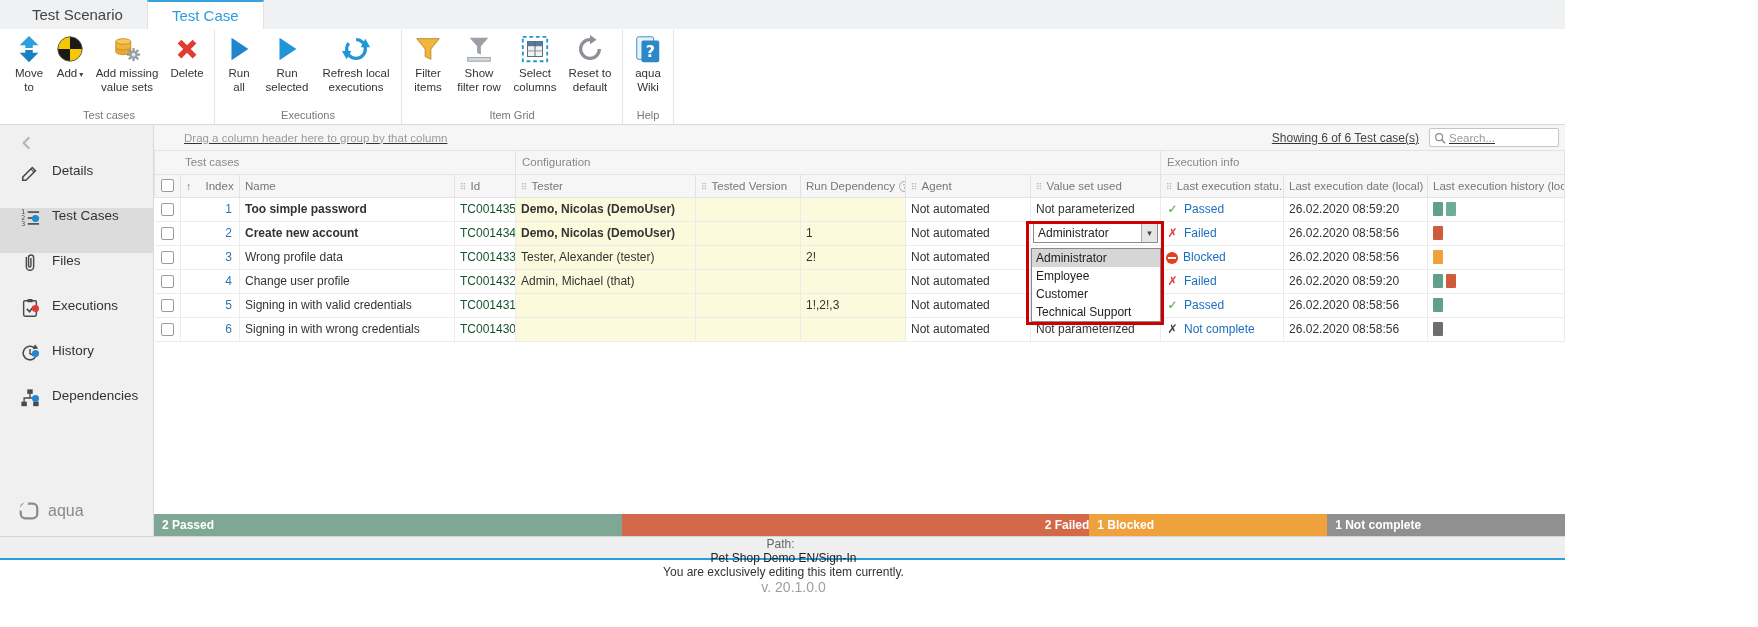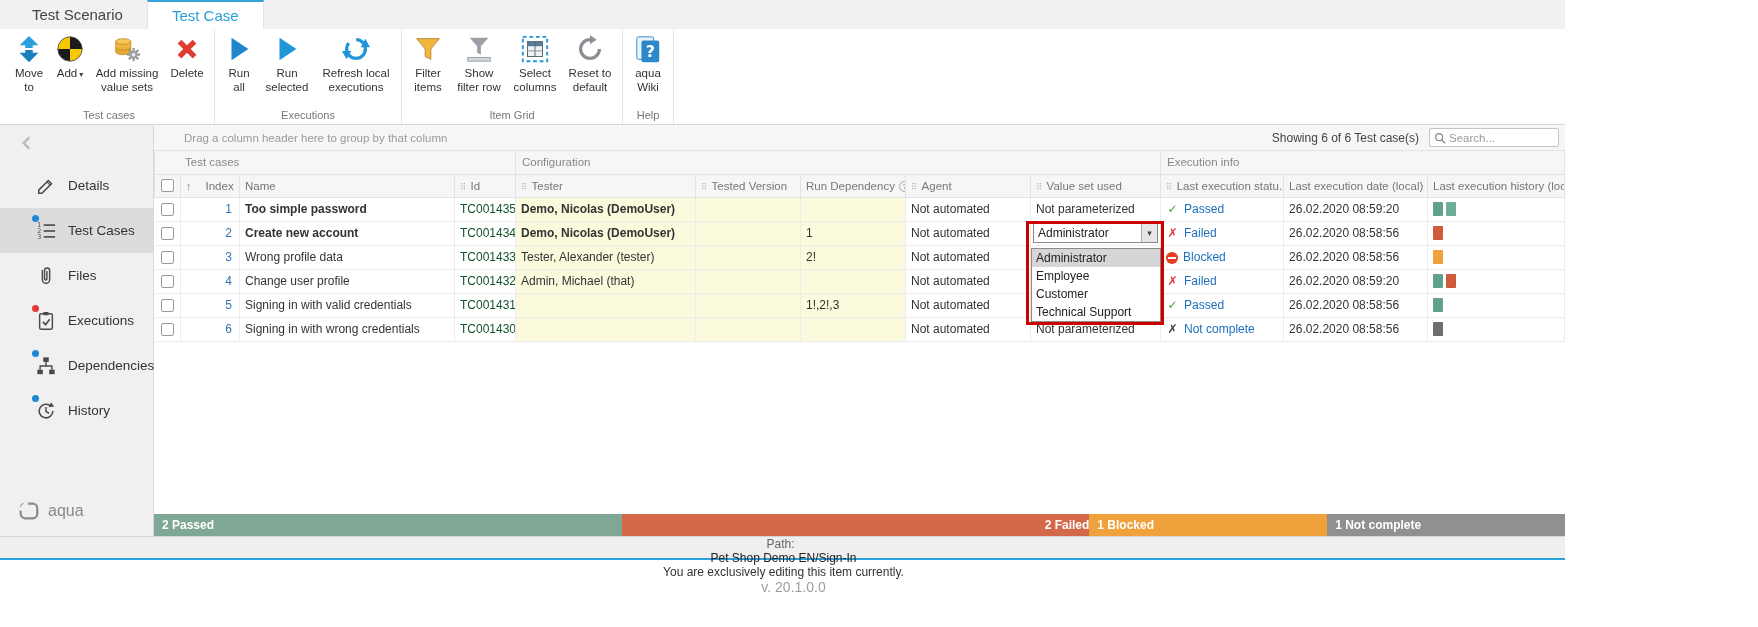--- a/index.html
+++ b/index.html
@@ -22,33 +22,33 @@
   .add-caret::after { content:"▾"; font-size:8px; color:#444; margin-left:2px; }
   .rgl { text-align:center; font-size:11px; color:#777; padding:2px 0 3px 0; }
 
   
   .main { display:flex; height:411px; }
 
   
   .sidebar { width:154px; background:#f0f0f0; border-right:1px solid #d9d9d9; position:relative; flex:none; }
   .collapse { position:absolute; top:9px; left:18px; width:18px; height:18px; cursor:pointer; }
   .nav { margin-top:38px; }
-  .nav-item { height:45px; display:flex; align-items:center; padding-left:36px; gap:12px; cursor:pointer; position:relative; font-size:13.5px; color:#333; }
+  .nav-item { height:45px; display:flex; align-items:flex-start; padding-left:20px; gap:12px; cursor:pointer; position:relative; font-size:13.5px; color:#333; }
   .nav-item.active { background:#dcdcdc; }
   .nicon { width:20px; height:20px; flex:none; }
   .nicon svg { width:20px; height:20px; display:block; }
   .dot { position:absolute; width:7px; height:7px; border-radius:50%; left:32px; top:7px; }
   .dot.blue { background:#1e88d2; }
   .dot.red { background:#e53935; }
   .logo { position:absolute; bottom:14px; left:18px; display:flex; align-items:center; gap:8px; color:#8a8a8a; font-size:16px; }
   .logo svg { width:22px; height:22px; }
 
   
   .gridwrap { flex:1; position:relative; background:#fff; overflow:hidden; }
-  .hintbar { height:26px; background:#f6f6f6; border-bottom:1px solid #e3e3e3; display:flex; align-items:center; padding:0 6px 0 30px; }
+  .hintbar { height:26px; background:#f6f6f6; border-bottom:1px solid #e3e3e3; display:flex; align-items:center; padding:0 6px 0 30px;text-decoration:underline; }
   .hint { color:#9a9a9a; font-size:11.5px; margin-right:auto; }
   .showing { color:#444; font-size:12px; margin-right:10px; }
   .search { width:130px; height:19px; background:#fff; border:1px solid #c5c5c5; border-radius:2px; display:flex; align-items:center; padding:0 4px; gap:3px; }
   .search input { border:none; outline:none; flex:1; width:60px; font-size:11.5px; color:#333; font-family:inherit; background:transparent; }
   .search input::placeholder { color:#9a9a9a; }
   .search svg { width:12px; height:12px; flex:none; }
 
   table.grid { border-collapse:collapse; table-layout:fixed; width:1410px; }
   .grow th { height:23px; background:#f6f6f6; border:1px solid #e3e3e3; border-top:none; font-weight:normal; font-size:11.5px; color:#888; text-align:left; padding-left:6px; }
   .grow th.g1 { padding-left:30px; }
@@ -311,39 +311,39 @@
                 <rect x="8" y="1.2" width="6" height="3.6" rx="1" fill="#4a4a4a"></rect>
                 <path d="M7.5 12 L10.5 15 L15 9" fill="none" stroke="#4a4a4a" stroke-width="1.8"></path>
               </svg>
             </span>
           <span class="dot red"></span>
           <span>Executions</span>
         </div>
         <div class="nav-item">
           <span class="nicon">
               <svg viewBox="0 0 22 22">
+                <path d="M18.5 11 a7.5 7.5 0 1 1 -2.2 -5.3" fill="none" stroke="#4a4a4a" stroke-width="1.7"></path>
+                <polygon points="16.5,1.5 20,6 14,6.8" fill="#4a4a4a"></polygon>
+                <path d="M11 6.5 V11.5 L14.5 13.5" fill="none" stroke="#4a4a4a" stroke-width="1.6"></path>
+              </svg>
+            </span>
+          <span class="dot blue"></span>
+          <span>History</span>
+        </div>
+        <div class="nav-item">
+          <span class="nicon">
+              <svg viewBox="0 0 22 22">
                 <rect x="8" y="1.5" width="6" height="5" fill="#4a4a4a"></rect>
                 <rect x="1.5" y="15" width="6" height="5" fill="#4a4a4a"></rect>
                 <rect x="14.5" y="15" width="6" height="5" fill="#4a4a4a"></rect>
                 <path d="M11 6.5 V11 M4.5 15 V11 H17.5 V15" fill="none" stroke="#4a4a4a" stroke-width="1.5"></path>
               </svg>
             </span>
           <span class="dot blue"></span>
           <span>Dependencies</span>
-        </div>
-        <div class="nav-item">
-          <span class="nicon">
-              <svg viewBox="0 0 22 22">
-                <path d="M18.5 11 a7.5 7.5 0 1 1 -2.2 -5.3" fill="none" stroke="#4a4a4a" stroke-width="1.7"></path>
-                <polygon points="16.5,1.5 20,6 14,6.8" fill="#4a4a4a"></polygon>
-                <path d="M11 6.5 V11.5 L14.5 13.5" fill="none" stroke="#4a4a4a" stroke-width="1.6"></path>
-              </svg>
-            </span>
-          <span class="dot blue"></span>
-          <span>History</span>
         </div>
       </div>
       <div class="logo">
         <svg viewBox="0 0 24 24">
             <rect x="3" y="4" width="18" height="16" rx="5" fill="none" stroke="#8a8a8a" stroke-width="2.4"></rect>
             <path d="M2 11 L10 2.5" stroke="#f0f0f0" stroke-width="4"></path>
           </svg>
         <span>aqua</span>
       </div>
     </div>

